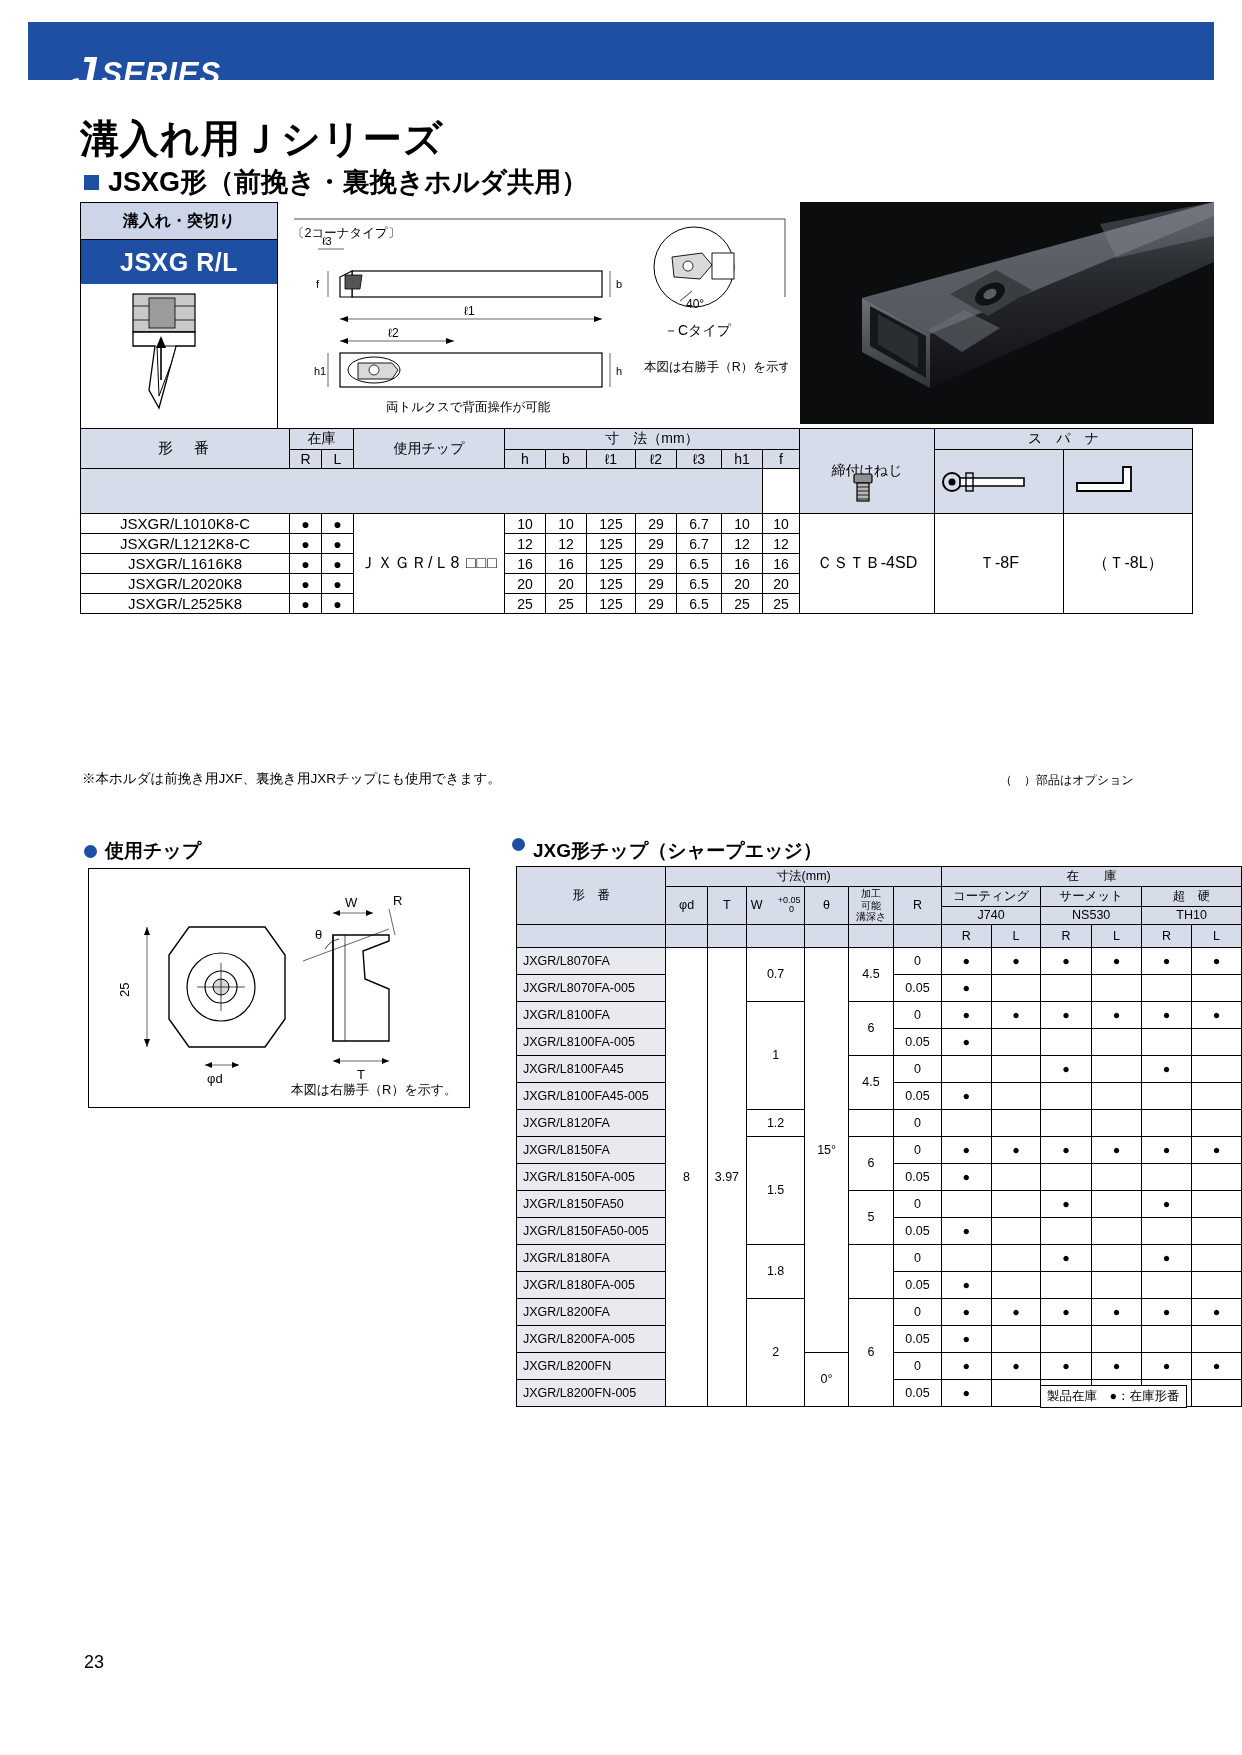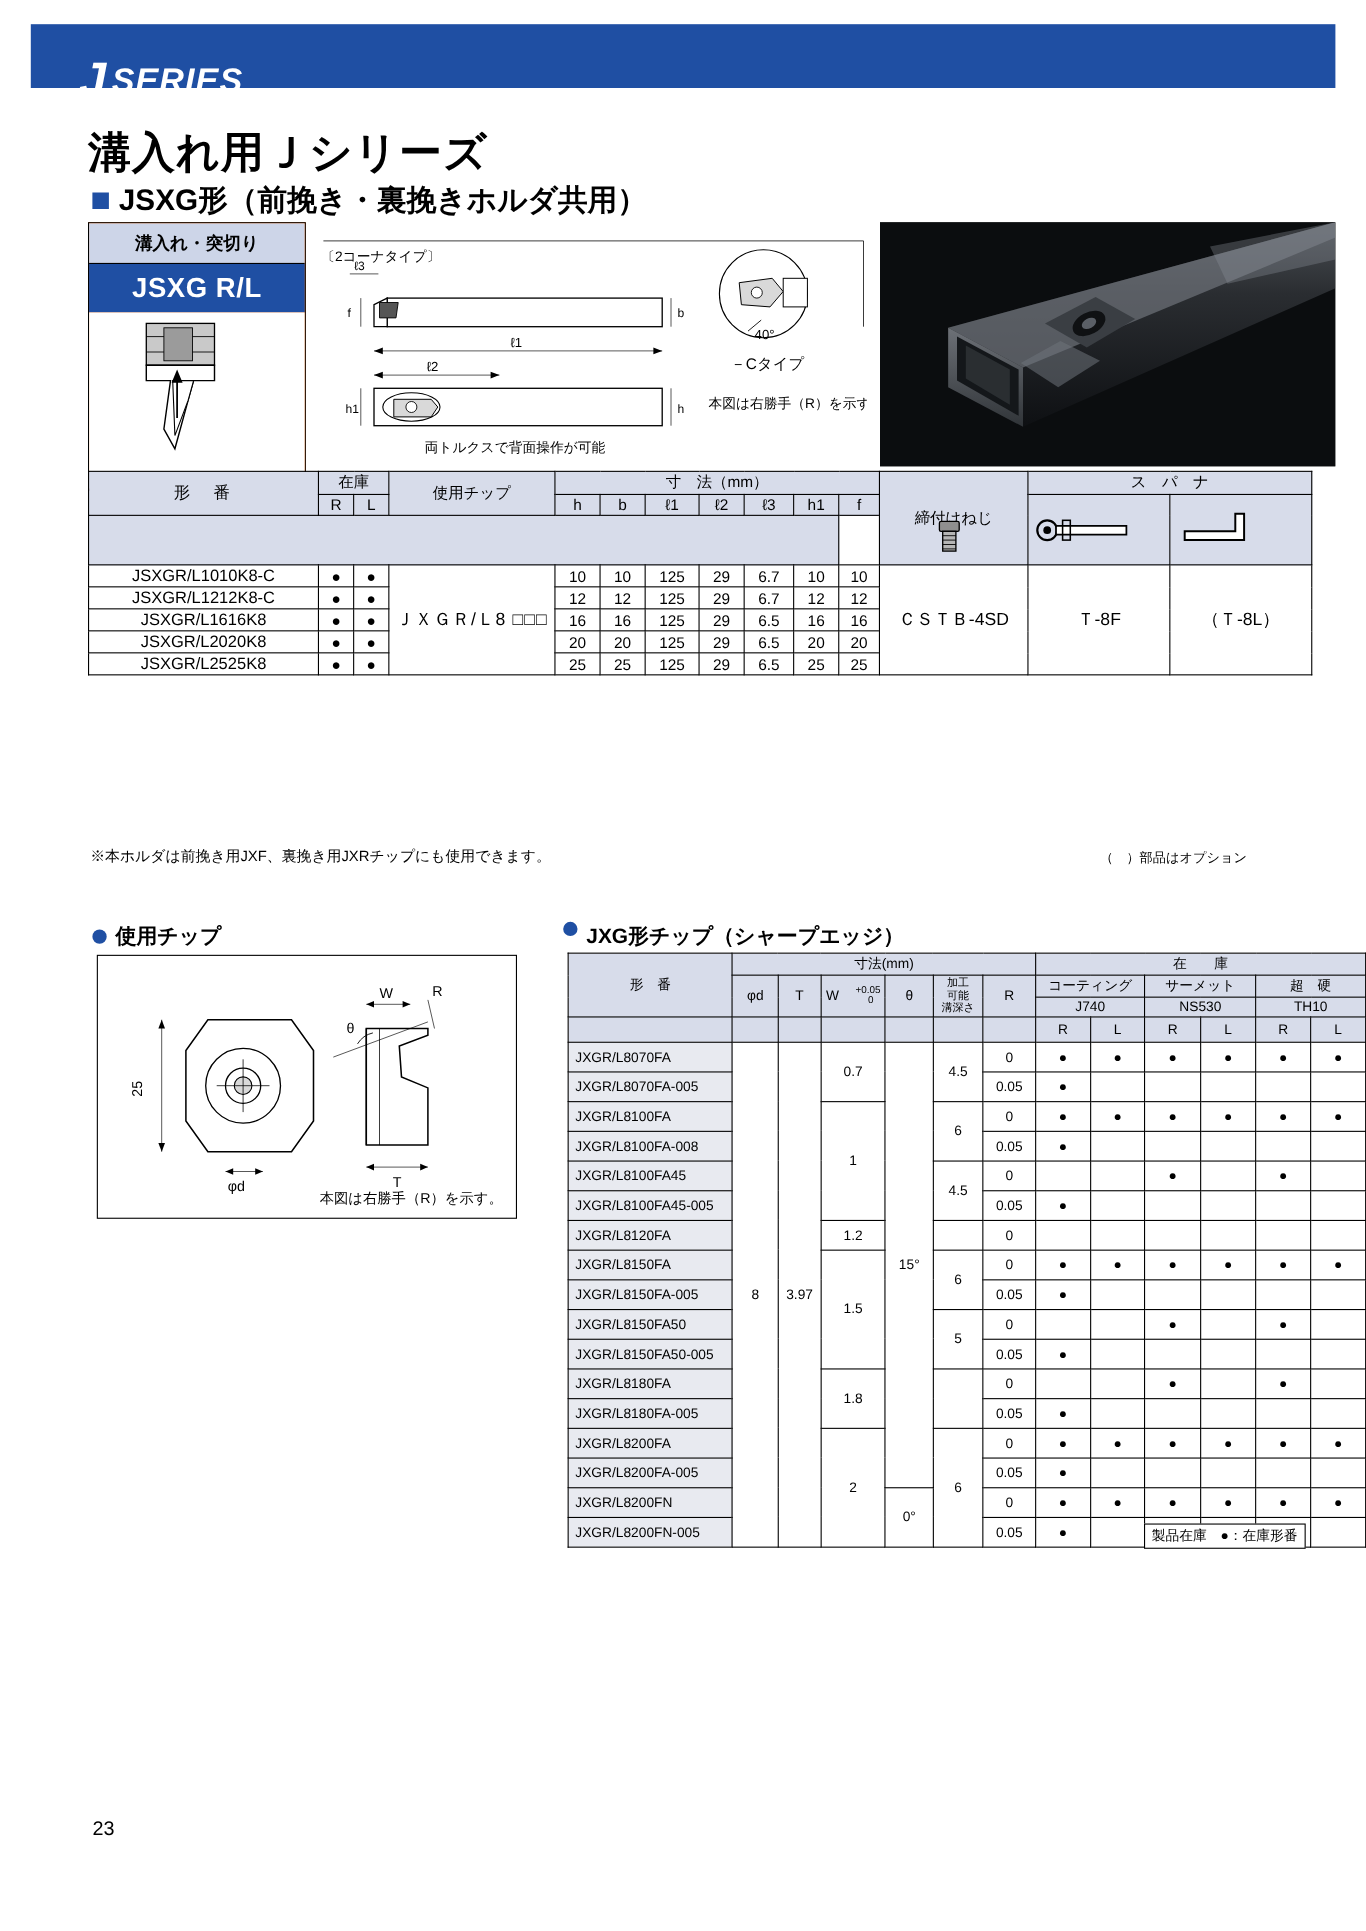--- a/index.html
+++ b/index.html
@@ -465,21 +465,21 @@
       <td rowspan="2">6</td>
       <td>0</td>
       <td>●</td>
       <td>●</td>
       <td>●</td>
       <td>●</td>
       <td>●</td>
       <td>●</td>
     </tr>
     <tr>
-      <td class="name" style="height:24px">JXGR/L8100FA-008</td>
+      <td class="name" style="height:24px">JXGR/L8100FA-005</td>
       <td>0.05</td>
       <td>●</td>
       <td></td>
       <td></td>
       <td></td>
       <td></td>
       <td></td>
     </tr>
 
     <tr>

